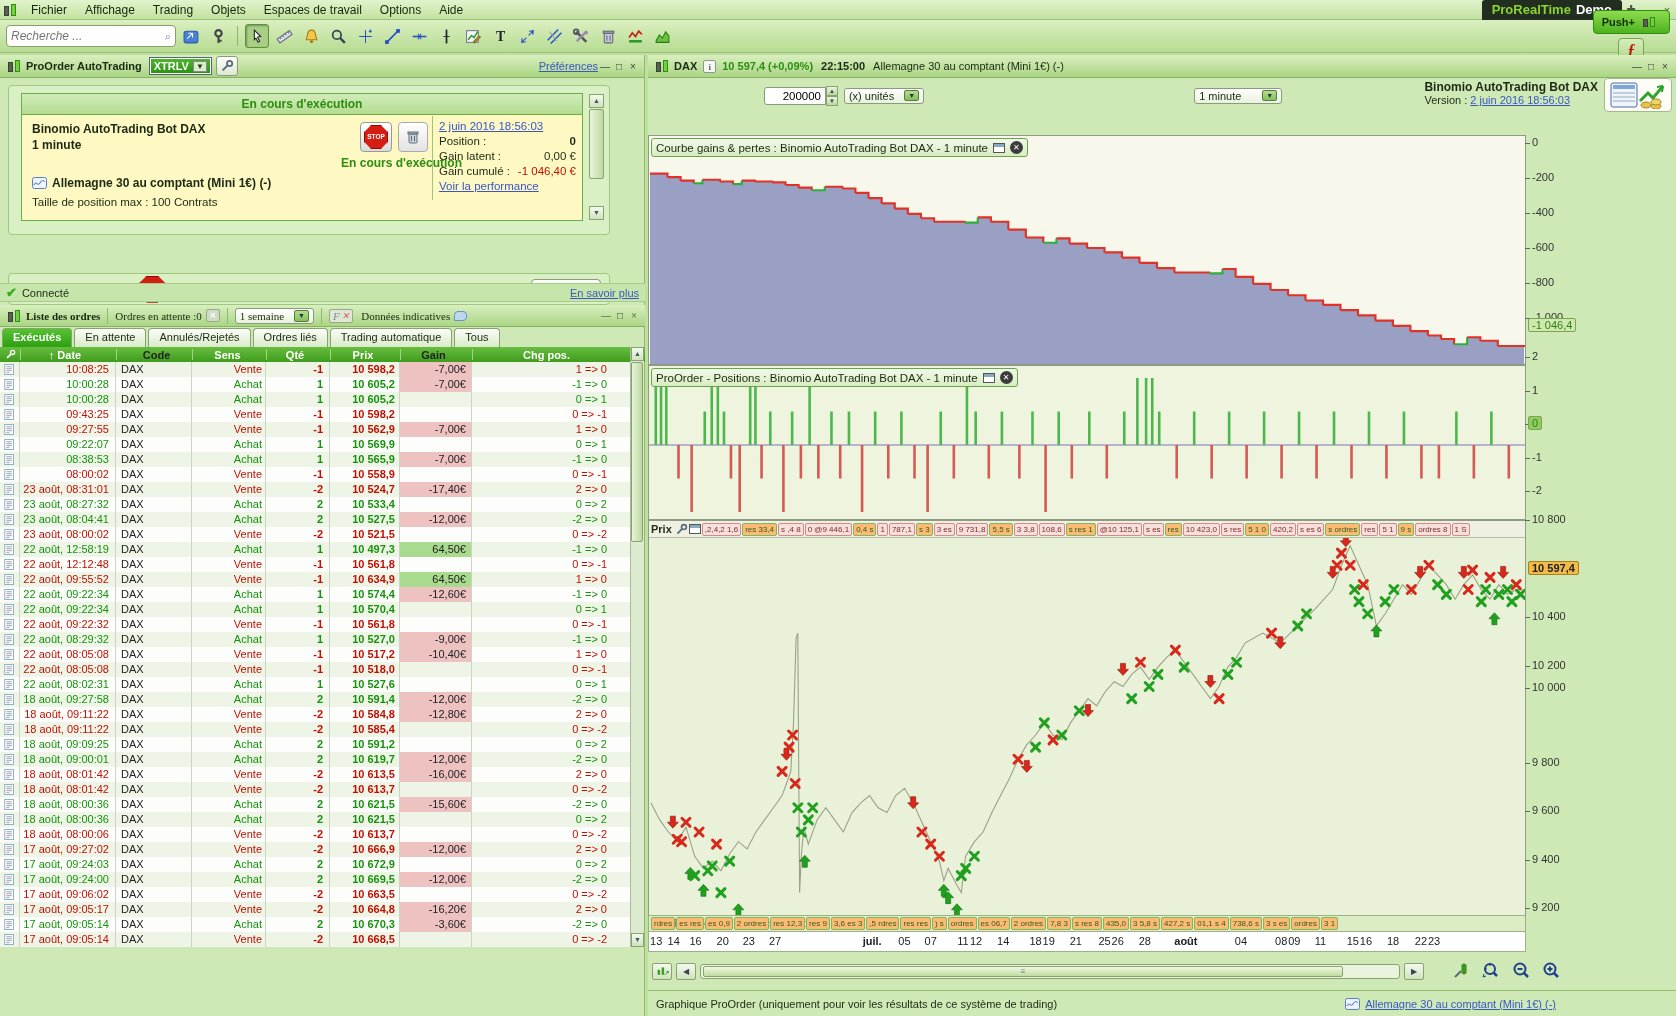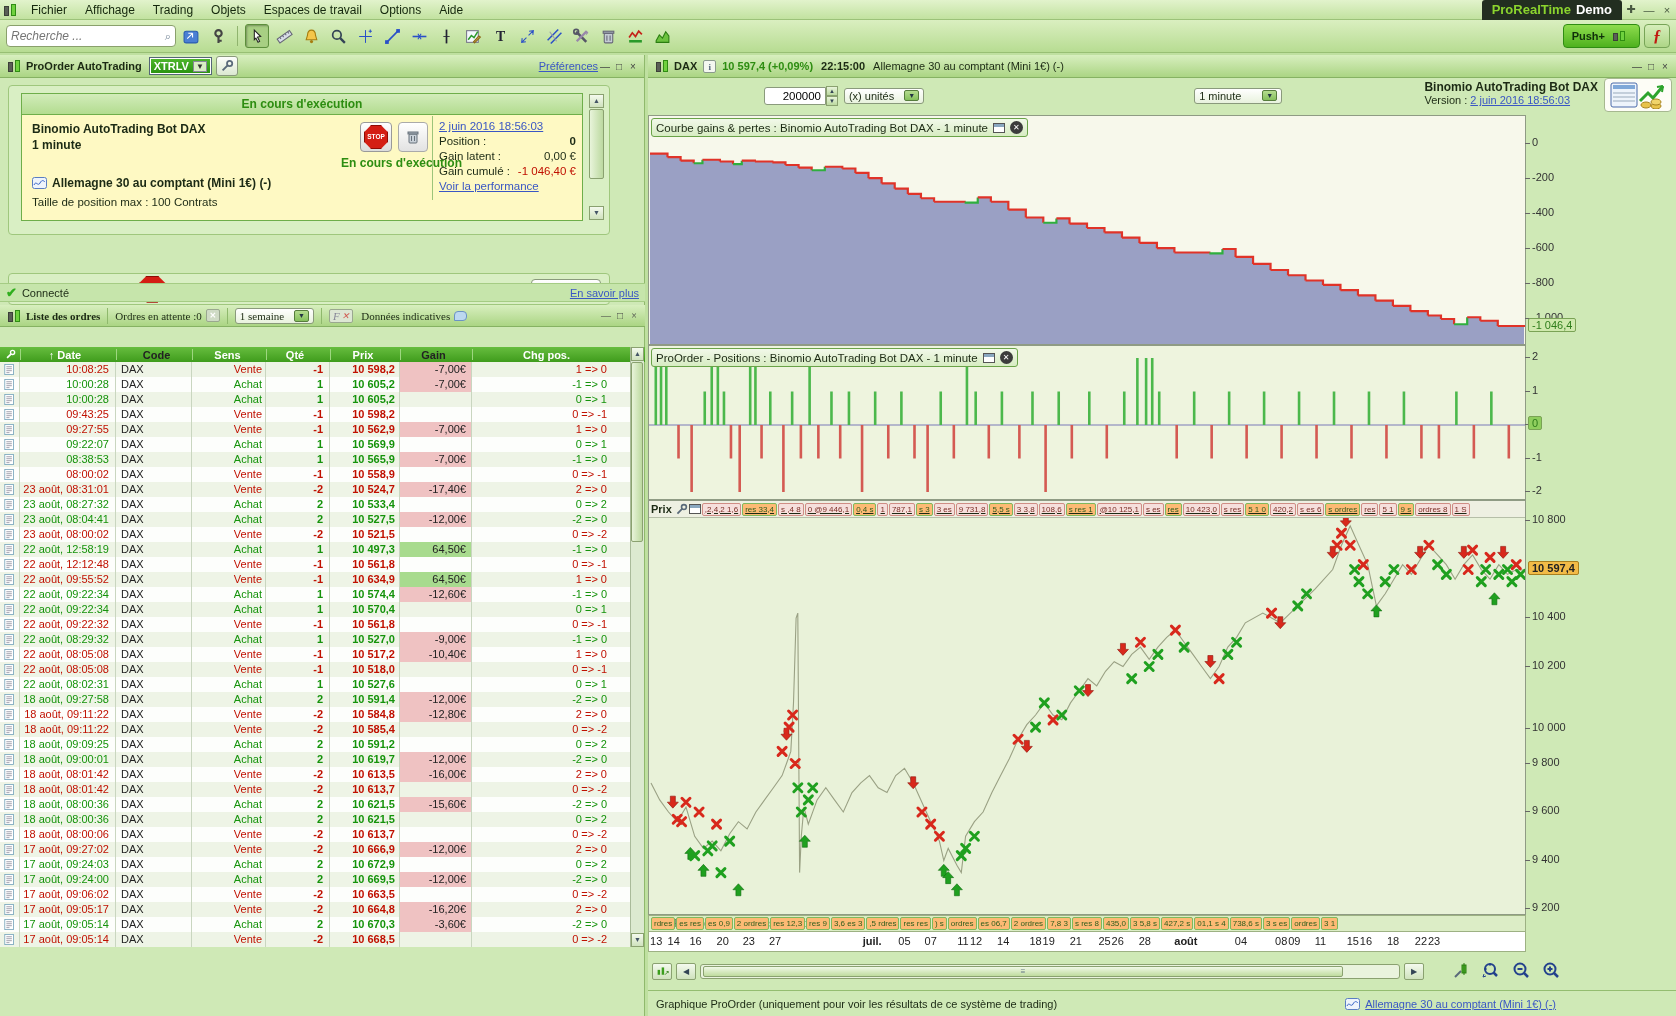--- a/index.html
+++ b/index.html
@@ -16,21 +16,21 @@
   #brand-pill .b1 { color:#8bd42e; } #brand-pill .b2 { color:#fff; }
   .winctl { color:#4a5a42; font-size:11px; width:18px; text-align:center; cursor:default; }
 
   
   #toolbar { position:absolute; left:0; top:20px; width:1676px; height:33px; background:linear-gradient(#daefc0,#b7dc92); display:flex; align-items:center; padding:0 6px; gap:3px; border-bottom:1px solid #98bf74; }
   #search-box { width:170px; height:22px; background:#fff; border:1px solid #8aa06c; border-radius:4px; display:flex; align-items:center; padding:0 4px; }
   #search-box input { border:none; outline:none; flex:1; font-style:italic; color:#777; font-size:12px; font-family:"Liberation Sans",sans-serif; width:130px; }
   .tb-icon { width:24px; height:24px; display:flex; align-items:center; justify-content:center; border:1px solid transparent; border-radius:3px; }
   .tb-icon.active { background:#a8cf83; border:1px solid #5d8f3c; box-shadow:inset 1px 1px 2px rgba(0,0,0,.3); }
   .tb-sep { width:1px; height:20px; background:#90b46e; margin:0 4px; }
-  #push-area { margin-left:auto; display:flex; gap:4px; align-items:center; }
+  #push-area { margin-left:auto; display:flex; gap:4px; align-items:center;flex-direction:column; }
   #push-btn { background:linear-gradient(#8edc4e,#4eb11e); border:1px solid #2f8d13; border-radius:4px; height:24px; padding:0 8px; display:flex; align-items:center; gap:4px; font-weight:bold; color:#10300a; }
   #f-btn { background:linear-gradient(#d6eebb,#aed687); border:1px solid #77a457; border-radius:4px; width:26px; height:24px; color:#c01a10; font-weight:bold; font-style:italic; font-size:16px; font-family:"Liberation Serif",serif; display:flex; align-items:center; justify-content:center; }
 
   
   .titlebar { background:linear-gradient(#d8efbf,#abd584); border-bottom:1px solid #86b263; display:flex; align-items:center; padding:0 4px; height:23px; font-weight:bold; }
   .tlink { color:#3a57c4; text-decoration:underline; font-weight:normal; }
   .mini-ctl { width:14px; text-align:center; color:#444; font-weight:normal; font-size:10px; }
 
   
   #left-panel { position:absolute; left:0; top:55px; width:645px; height:961px; background:#cfe9b6; border-right:1px solid #8fb96c; }
@@ -99,21 +99,21 @@
   #dax-titlebar { height:23px; }
   #dax-sub { position:absolute; left:0; top:23px; width:1028px; height:35px; display:flex; align-items:center; }
   .spin-box { background:#fff; border:1px solid #8a9a7c; border-radius:3px 0 0 3px; width:62px; padding:2px 4px; text-align:right; font-size:11.5px; }
   .spin-arrows { display:inline-flex; flex-direction:column; margin-right:6px; }
   .spin-arrows span { font-size:6px; line-height:6px; background:linear-gradient(#e8f4da,#bcd9a0); border:1px solid #8aa170; padding:1px 2px; color:#345; }
   #bot-info { position:absolute; right:78px; top:2px; text-align:left; }
   #bot-info .bn { font-weight:bold; font-size:12px; }
   #panel-icon-box { position:absolute; right:4px; top:0px; width:68px; height:34px; background:#fdfdf6; border:1px solid #a6b890; border-radius:4px; display:flex; align-items:center; justify-content:center; }
 
   #chart-region { position:absolute; left:0; top:58px; width:1028px; height:903px; }
-  .plot { position:absolute; left:0; width:878px; border:1px solid #8f9b84; }
+  .plot { position:absolute; left:0; width:878px; border:1px solid #8f9b84;margin-top:20px; }
   #equity-plot { top:2px; height:230px; background:#f7f8eb; }
   #positions-plot { top:232px; height:155px; background:#eef4de; }
   #price-plot { top:387px; height:415px; background:#e9f2d9; }
   .chart-pill { position:absolute; left:2px; top:2px; background:linear-gradient(#f2f9ea,#d7ecc2); border:1px solid #6aa348; border-radius:3px; height:19px; display:flex; align-items:center; padding:0 4px; gap:5px; font-size:11.5px; z-index:5; }
   .close-dot { width:13px; height:13px; background:#3c3c3c; color:#fff; border-radius:50%; font-size:8px; line-height:13px; text-align:center; }
   .win-ic { width:12px; height:10px; border:1px solid #555; background:#fff; position:relative; }
   .win-ic::before { content:""; position:absolute; left:0; top:0; right:0; height:3px; background:#8aa8c0; }
 
   .axis-label { position:absolute; left:884px; font-size:11px; color:#333; white-space:nowrap; }
   .axis-label::before { content:""; position:absolute; left:-7px; top:7px; width:5px; height:1px; background:#666; }
@@ -408,20 +408,28 @@
         <span>F</span>
         <span class="fx">✕</span>
       </span>
     <span style="margin-left:8px;font-weight:normal;">Données indicatives</span>
     <span class="bubble" style="margin-left:4px;"></span>
     <span style="margin-left:auto;" class="mini-ctl">—</span>
     <span class="mini-ctl">□</span>
     <span class="mini-ctl">×</span>
   </div>
 
+  <div id="tabs-row">
+      <span class="tab active">Exécutés</span>
+      <span class="tab">En attente</span>
+      <span class="tab">Annulés/Rejetés</span>
+      <span class="tab">Ordres liés</span>
+      <span class="tab">Trading automatique</span>
+      <span class="tab">Tous</span>
+    </div>
 
   <div id="table-header">
       <span class="hc c-icon">
         <svg width="11" height="11" viewBox="0 0 16 16">
           <path d="M3 13 L9 7" stroke="#fff" stroke-width="2.4"></path>
           <circle cx="11" cy="5" r="3" fill="none" stroke="#fff" stroke-width="2"></circle>
         </svg>
       </span>
       <span class="hc c-date">↑ Date</span>
       <span class="hc c-code">Code</span>
@@ -1341,21 +1349,21 @@
     </div>
 
     <div id="price-plot" class="plot">
       <div id="price-strip">
         <span class="lbl">Prix</span>
         <svg width="13" height="13" viewBox="0 0 16 16">
             <path d="M3 13 L9 7" stroke="#5a6a7a" stroke-width="2.2"></path>
             <circle cx="11" cy="5" r="3" fill="none" stroke="#5a6a7a" stroke-width="2"></circle>
           </svg>
         <span class="win-ic"></span>
-        <span id="strip-top-frags" style="display:flex;gap:1px;overflow:hidden;text-decoration:underline;">
+        <span id="strip-top-frags" style="display:flex;gap:1px;overflow:hidden;">
             <span class="frag pk">,2,4,2 1,6</span>
             <span class="frag gr">res 33,4</span>
             <span class="frag pk">s ,4 8</span>
             <span class="frag pk">0 @9 446,1</span>
             <span class="frag gr">0,4 s</span>
             <span class="frag pk">1</span>
             <span class="frag pk">787,1</span>
             <span class="frag gr">s 3</span>
             <span class="frag pk">3 es</span>
             <span class="frag pk">9 731,8</span>
@@ -1481,21 +1489,21 @@
         <div class="val-tag" style="top: 205.12px;">-1 046,4</div>
         <div class="axis-label" style="top: 237px;">2</div>
         <div class="axis-label" style="top: 270.5px;">1</div>
         <div class="axis-label" style="top: 304px;">0</div>
         <div class="axis-label" style="top: 337.5px;">-1</div>
         <div class="axis-label" style="top: 371px;">-2</div>
         <div class="val-tag" style="top: 303px; background: rgb(143, 206, 94);">0</div>
         <div class="axis-label" style="top: 400px;">10 800</div>
         <div class="axis-label" style="top: 497px;">10 400</div>
         <div class="axis-label" style="top: 545.5px;">10 200</div>
-        <div class="axis-label" style="top: 608px;">10 000</div>
+        <div class="axis-label" style="top: 568px;">10 000</div>
         <div class="axis-label" style="top: 642.5px;">9 800</div>
         <div class="axis-label" style="top: 691px;">9 600</div>
         <div class="axis-label" style="top: 739.5px;">9 400</div>
         <div class="axis-label" style="top: 788px;">9 200</div>
         <div class="val-tag" id="price-tag" style="top: 448.13px;">10 597,4</div>
       </div>
 
     <div id="bottom-strip">
       <span id="watermark">©IT-Finance.com Données indicatives</span>
       <span id="strip-bottom-frags" style="display:flex;gap:1px;overflow:hidden;z-index:2;">

